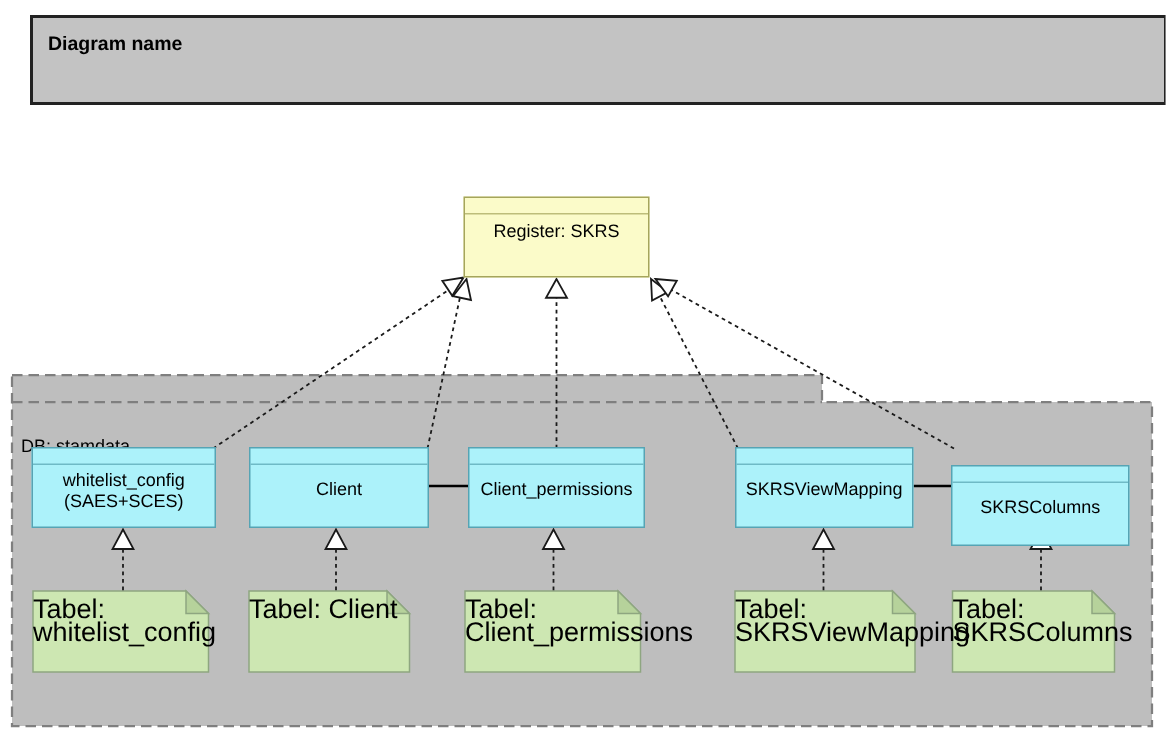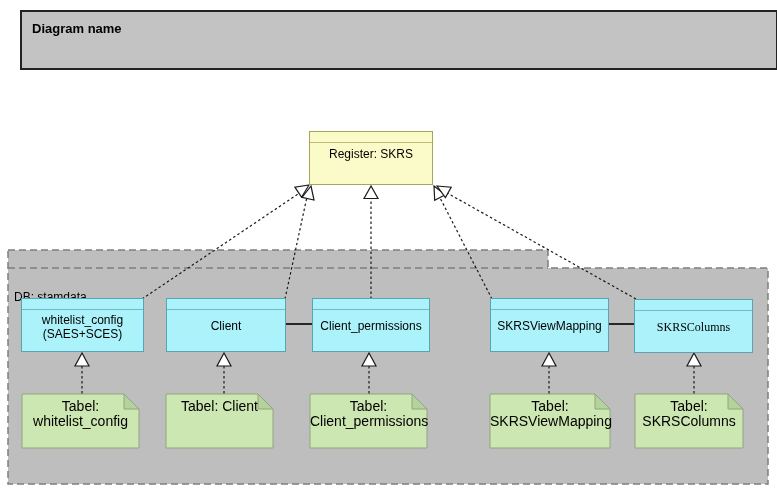--- a/index.html
+++ b/index.html
@@ -13,22 +13,22 @@
   .trow{display:flex;}
   .tlabel{width:128px;flex:0 0 128px;}
   
   .node{box-sizing:border-box;position:absolute;z-index:3;font-size:12px;
         text-align:center;white-space:pre-line;line-height:14px;}
   .register{background:#fbfbc9;border:1px solid #a5a55c;}
   .entity{background:#acf2fa;border:1px solid #56a4b4;}
   .compartment{position:absolute;left:0;top:0;width:100%;height:11px;
                border-bottom:1px solid #6fbac6;box-sizing:border-box;}
   .nodetext{position:absolute;left:0;right:0;top:14px;}
-  .notetext{position:absolute;z-index:3;font-size:14px;line-height:15px;
-            text-align:center;white-space:pre-line;padding-top:5px;box-sizing:border-box;}
+  .notetext{position:absolute;z-index:3;font-size:18px;line-height:15px;
+            text-align:left;white-space:pre-line;padding-top:5px;box-sizing:border-box;}
   #grouplabel{left:14px;top:252px;z-index:3;font-size:12px;margin-top:38px;}
   svg{position:absolute;left:0;top:0;z-index:1;}
 </style>
 </head>
 <body>
 
 <svg width="777" height="495" viewBox="0 0 777 495">
 
   <path d="M8,250 L548,250 L548,268 L768,268 L768,484 L8,484 Z" fill="#bebebe" stroke="#7f7f7f" stroke-width="1.5" stroke-dasharray="7 4"></path>
   <line x1="8" y1="268" x2="548" y2="268" stroke="#7f7f7f" stroke-width="1.5" stroke-dasharray="7 4"></line>
@@ -108,21 +108,21 @@
   <div class="nodetext" style="top:20px;">Client</div>
 </div>
 <div class="node entity" style="left:312px;top:298px;width:118px;height:54px;">
   <div class="compartment"></div>
   <div class="nodetext" style="top:20px;">Client_permissions</div>
 </div>
 <div class="node entity" style="left:490px;top:298px;width:119px;height:54px;">
   <div class="compartment"></div>
   <div class="nodetext" style="top:20px;">SKRSViewMapping</div>
 </div>
-<div class="node entity" style="left:634px;top:299px;width:119px;height:54px;font-family:Liberation Serif, serif;">
+<div class="node entity" style="left:634px;top:310px;width:119px;height:54px;">
   <div class="compartment"></div>
   <div class="nodetext" style="top:20px;">SKRSColumns</div>
 </div>
 
 <div class="abs notetext" style="left:22px;top:394px;width:117px;height:54px;">Tabel:
 whitelist_config</div>
 <div class="abs notetext" style="left:166px;top:394px;width:107px;height:50px;">Tabel: Client</div>
 <div class="abs notetext" style="left:310px;top:394px;width:117px;height:54px;">Tabel:
 Client_permissions</div>
 <div class="abs notetext" style="left:490px;top:394px;width:120px;height:54px;">Tabel:

